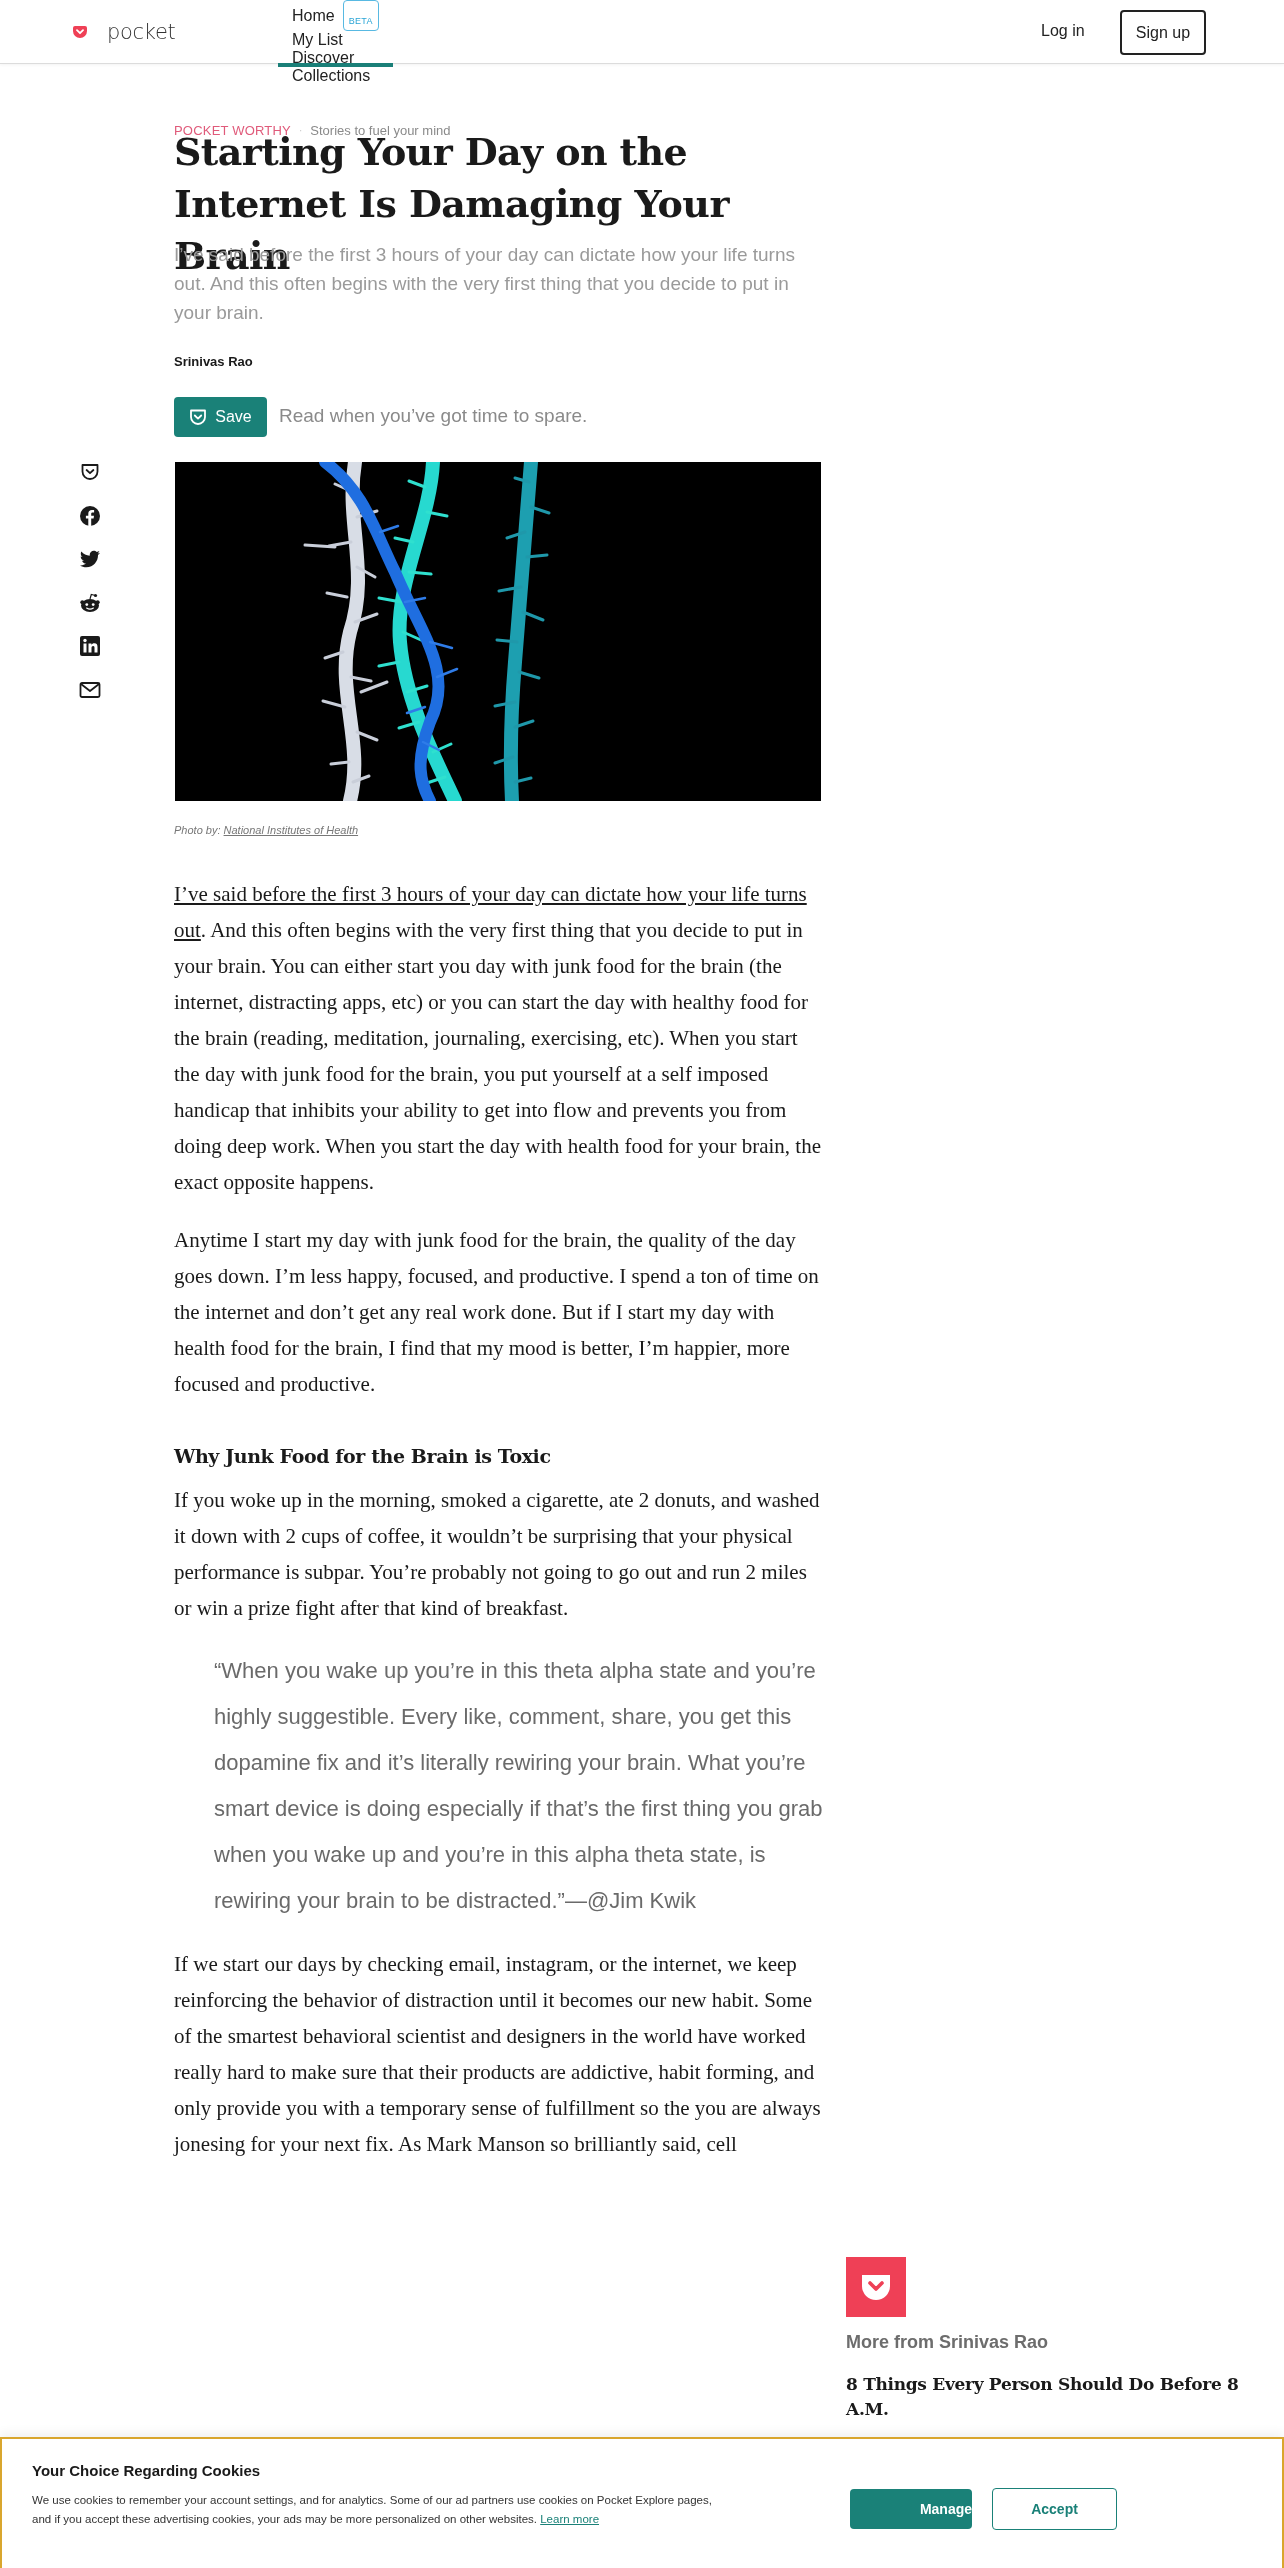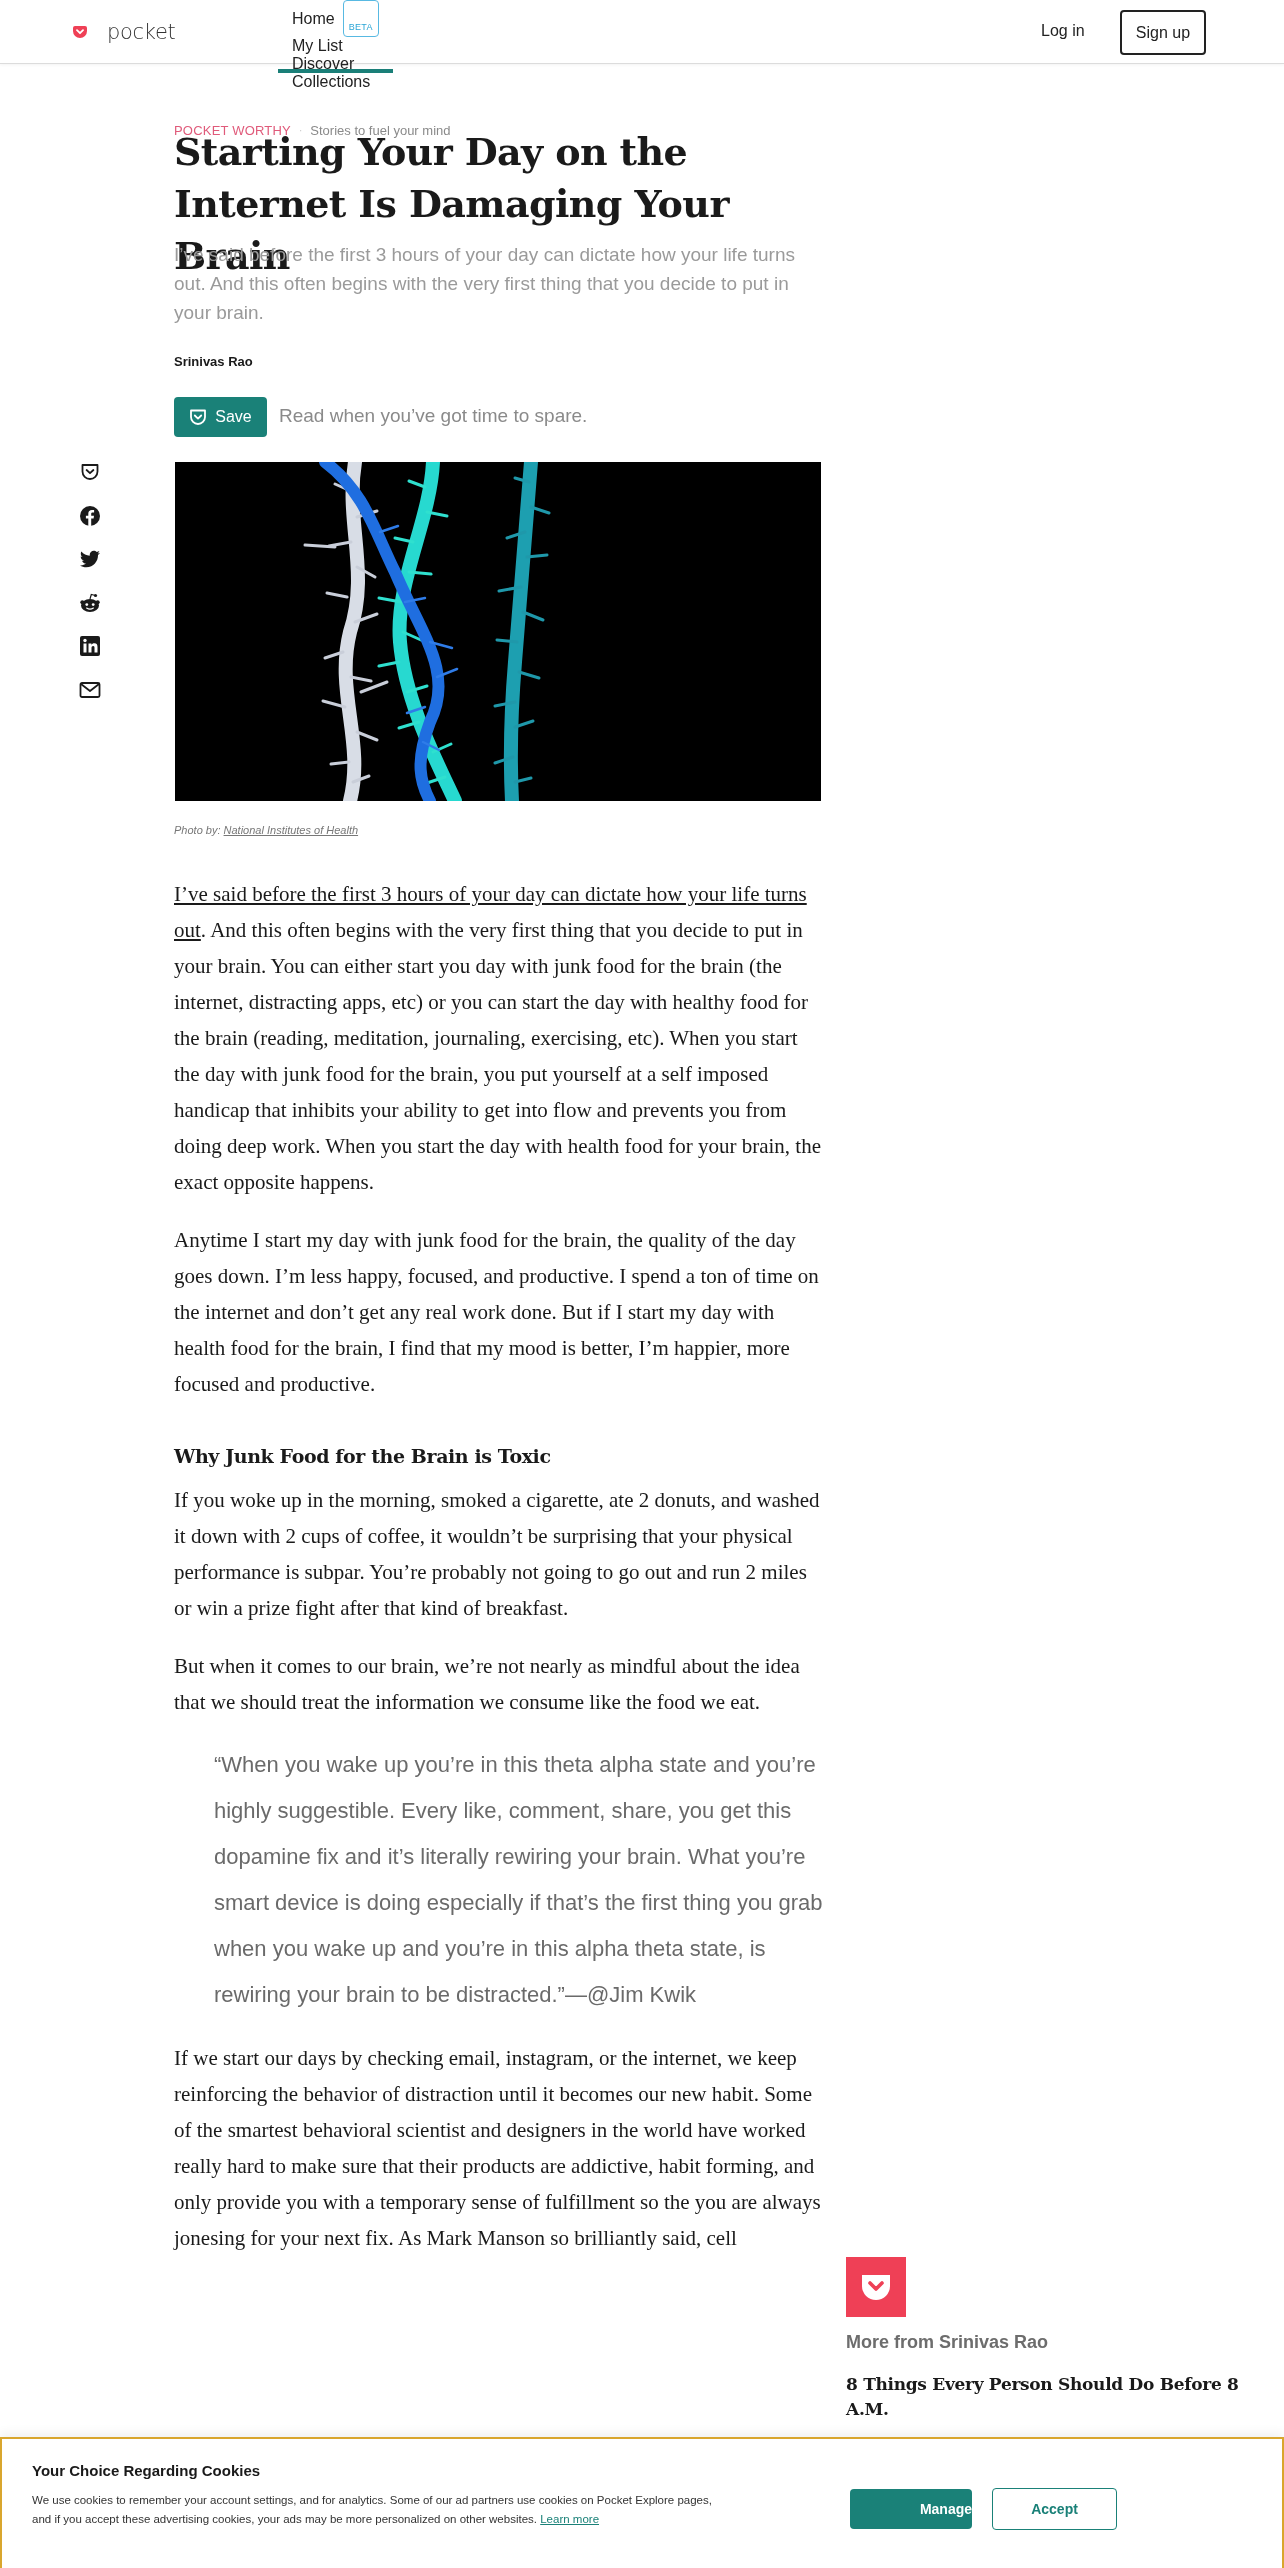--- a/index.html
+++ b/index.html
@@ -8,21 +8,21 @@
 
   
   .topbar { position: absolute; left: 0; top: 0; width: 1284px; height: 64px; background: #fff; border-bottom: 1px solid #dcdcdc; box-shadow: 0 1px 3px rgba(0,0,0,0.05); }
   .logo { position: absolute; left: 73px; top: 20px; display: flex; align-items: center; gap: 20px; text-decoration: none; }
   .logo .mark { width: 14px; height: 12px; background: #ef4056; border-radius: 2px 2px 7px 7px; display: flex; align-items: center; justify-content: center; }
   .logo .mark svg { display: block; }
   .logo .word { font-family: "DejaVu Sans", sans-serif; font-size: 21px; color: #333; letter-spacing: -0.3px; font-weight: 300; }
   .nav { position: absolute; left: 292px; top: 0; height: 64px; display: flex; align-items: stretch; flex-direction: column; }
   .nav-item { position: relative; display: flex; align-items: center; padding: 0 0; margin-right: 40px; font-size: 16px; color: #222; cursor: pointer; }
   .nav-item.active::after { content: ""; position: absolute; left: -14px; right: -14px; bottom: 0; height: 4px; background: #1a7f78; }
-  .beta { margin-left: 8px; font-size: 9px; color: #2aa5d6; border: 1px solid #58b9e2; border-radius: 4px; padding: 21px 5px 4px; letter-spacing: 0.3px; }
+  .beta { margin-left: 8px; font-size: 9px; color: #2aa5d6; border: 1px solid #58b9e2; border-radius: 4px; padding: 15px 5px 4px; letter-spacing: 0.3px; }
   .login { position: absolute; left: 1041px; top: 22px; font-size: 16px; color: #222; cursor: pointer; }
   .signup { position: absolute; left: 1120px; top: 10px; width: 86px; height: 45px; border: 2px solid #222; border-radius: 4px; background: #fff; font-size: 16px; color: #222; font-family: "Liberation Sans", sans-serif; cursor: pointer; }
 
   
   .kicker { position: absolute; left: 174px; top: 108px; font-size: 13px; display: flex; align-items: center; gap: 8px; margin-top: 15px; }
   .kicker .k1 { color: #e05a7a; letter-spacing: 0.2px; }
   .kicker .dot { color: #c8c8c8; font-size: 10px; }
   .kicker .k2 { color: #8a8a8a; }
   .title { position: absolute; left: 174px; top: 126px; width: 660px; font-family: "DejaVu Serif", serif; font-weight: bold; font-size: 38px; line-height: 52px; color: #1a1a1a; letter-spacing: -0.6px; }
   .dek { position: absolute; left: 174px; top: 240px; width: 655px; font-size: 19px; line-height: 29px; color: #9a9a9a; font-weight: 300; }
@@ -224,21 +224,20 @@
 <div class="credit">
   <span>Photo by:</span>
   <a>National Institutes of Health</a>
 </div>
 
 <article class="body">
   <p><a>I’ve said before the first 3 hours of your day can dictate how your life turns out</a><span>. And this often begins with the very first thing that you decide to put in your brain. You can either start you day with junk food for the brain (the internet, distracting apps, etc) or you can start the day with healthy food for the brain (reading, meditation, journaling, exercising, etc). When you start the day with junk food for the brain, you put yourself at a self imposed handicap that inhibits your ability to get into flow and prevents you from doing deep work. When you start the day with health food for your brain, the exact opposite happens.</span></p>
   <p>Anytime I start my day with junk food for the brain, the quality of the day goes down. I’m less happy, focused, and productive. I spend a ton of time on the internet and don’t get any real work done. But if I start my day with health food for the brain, I find that my mood is better, I’m happier, more focused and productive.</p>
   <h2>Why Junk Food for the Brain is Toxic</h2>
   <p>If you woke up in the morning, smoked a cigarette, ate 2 donuts, and washed it down with 2 cups of coffee, it wouldn’t be surprising that your physical performance is subpar. You’re probably not going to go out and run 2 miles or win a prize fight after that kind of breakfast.</p>
-  <p>But when it comes to our brain, we’re not nearly as mindful about the idea that we should treat the information we consume like the food we eat.</p>
   <blockquote>“When you wake up you’re in this theta alpha state and you’re highly suggestible. Every like, comment, share, you get this dopamine fix and it’s literally rewiring your brain. What you’re smart device is doing especially if that’s the first thing you grab when you wake up and you’re in this alpha theta state, is rewiring your brain to be distracted.”—@Jim Kwik</blockquote>
   <p>If we start our days by checking email, instagram, or the internet, we keep reinforcing the behavior of distraction until it becomes our new habit. Some of the smartest behavioral scientist and designers in the world have worked really hard to make sure that their products are addictive, habit forming, and only provide you with a temporary sense of fulfillment so the you are always jonesing for your next fix. As Mark Manson so brilliantly said, cell</p>
 </article>
 
 <div class="more-logo">
   <svg width="32" height="28" viewBox="0 0 32 28">
     <path d="M2 2 H30 V13 A14 14 0 0 1 2 13 Z" fill="#fff"></path>
     <path d="M10 10 L16 16 L22 10" fill="none" stroke="#ef4056" stroke-width="3.6" stroke-linecap="round" stroke-linejoin="round"></path>
   </svg>
 </div>

